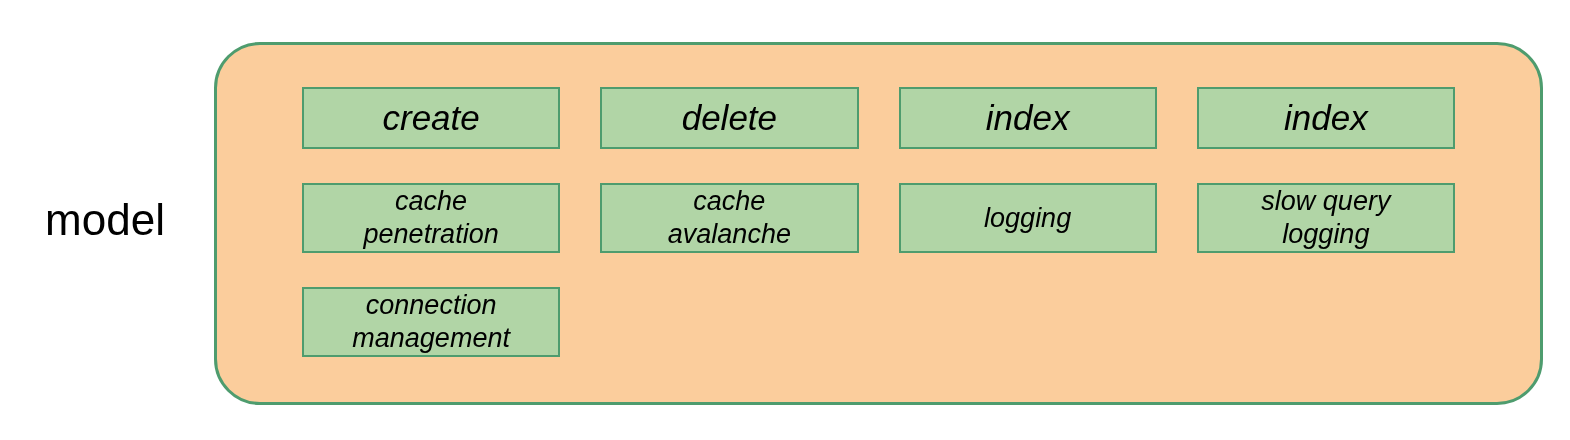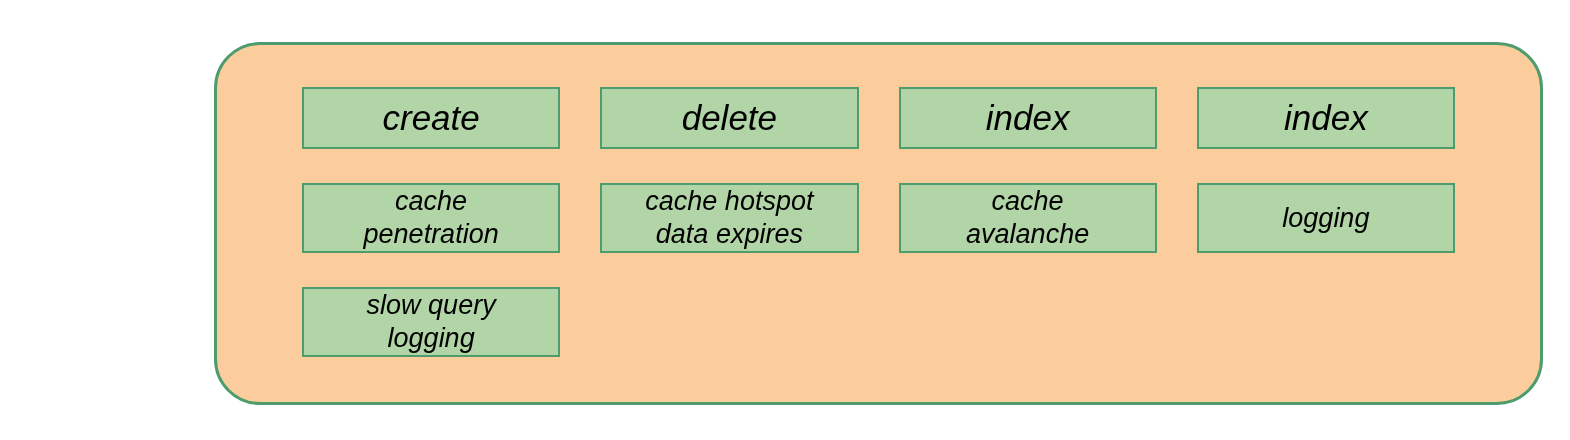--- a/index.html
+++ b/index.html
@@ -56,35 +56,36 @@
     color:var(--text);
     font-style:italic;
   }
   .row1{font-size:35px;line-height:40px;}
   .row2,.row3{font-size:27px;line-height:33px;}
 </style>
 </head>
 <body>
 
 <div class="stage">
+  <div class="model-label">model</div>
 
   <div class="container">
     <div class="grid">
 
       <div class="cell row1">create</div>
       <div class="cell row1">delete</div>
       <div class="cell row1">index</div>
       <div class="cell row1">index</div>
 
       <div class="cell row2">cache
 penetration</div>
-      <div class="cell row2">cache hotspot
-data expires</div>
       <div class="cell row2">cache
 avalanche</div>
 
       <div class="cell row3">logging</div>
       <div class="cell row3">slow query
 logging</div>
+      <div class="cell row3">connection
+management</div>
 
     </div>
   </div>
 </div>
 
 </body></html>

